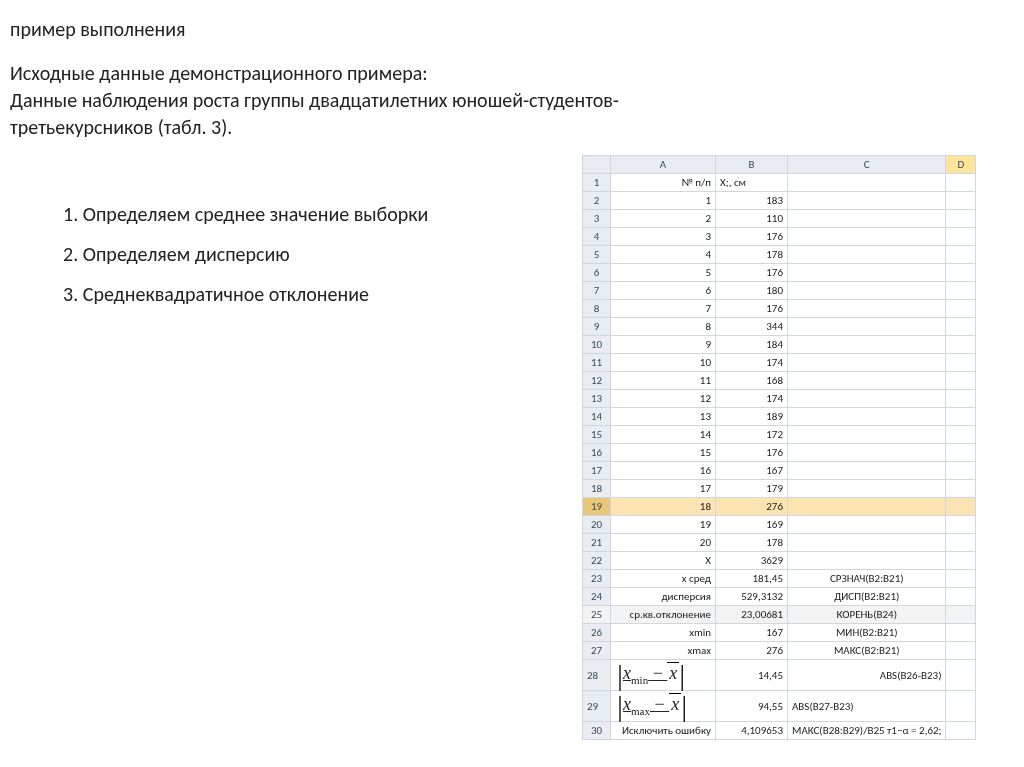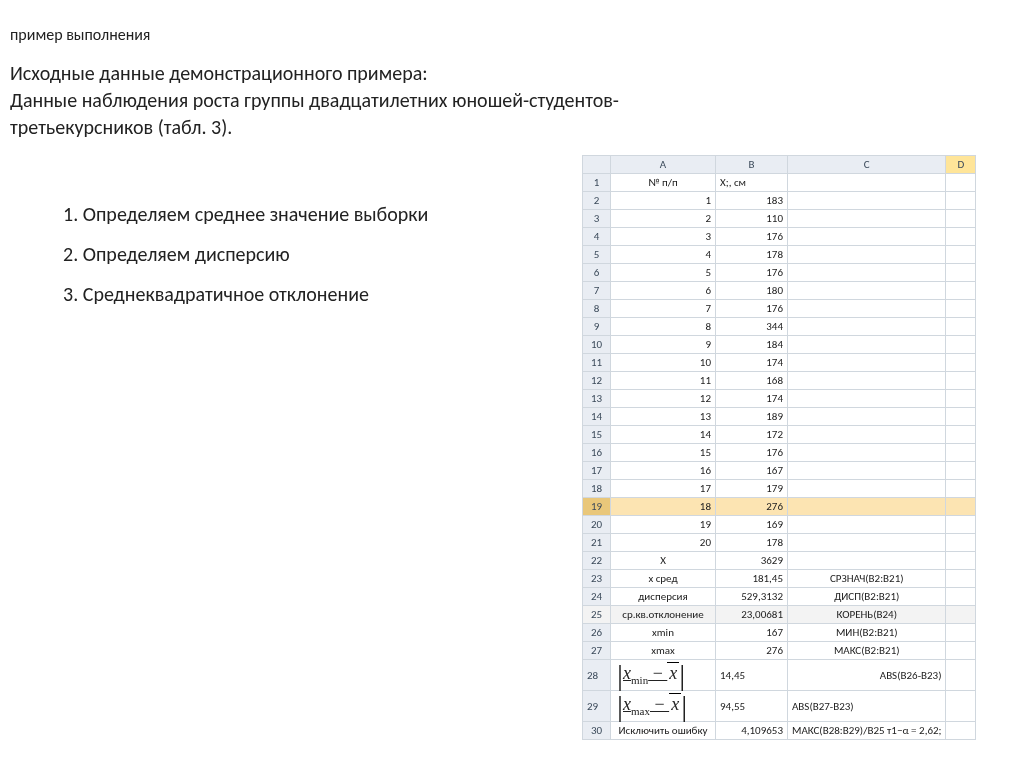--- a/index.html
+++ b/index.html
@@ -8,21 +8,21 @@
     font-family: Calibri, Arial, sans-serif;
     width: 1024px;
     height: 767px;
     overflow: hidden;
     background: #fff;
     font-size: 20px;
     color: #222;
     position: relative;
   }
   .text-block { position: absolute; left: 10px; line-height: 1.35; }
-  .heading  { top: 24px;  font-size: 16px; }
+  .heading  { top: 16px;  font-size: 20px; }
   .para1    { top: 60px; font-size: 20px; max-width: 640px; }
   .list     { top: 168px; font-size: 20px; }
   .list li  { margin: 13px; list-style: none; }
   .list li:before { content: attr(data-prefix) " "; }
 
   
   .sheet {
     position: absolute;
     top: 155px;
     left: 582px;
@@ -43,38 +43,38 @@
     background: #e9edf3;
     font-weight: normal;
     text-align: center;
     color: #3b4a5a;
   }
   .rowhdr { background:#e9edf3; text-align:center; width:28px; color:#3b4a5a;}
   .colA { width: 105px; }
   .colB { width: 72px; text-align: right; }
   .colC { width: 100px; text-align: center; }
   .colD { width: 30px; }
-  .colA.label { text-align: center; }
+  .colA.label { text-align: right; }
   .colA.num   { text-align: right; }
   .hl td { background: #fce4b2; }
   .hl .rowhdr { background: #e9c77a; }
   .grey td { background: #f3f3f3; }
   .formula-cell { height: 46px; position: relative; text-align:left;}
   .abs-box {
     font-family: 'Times New Roman', serif;
     font-size: 18px;
     display: inline-block;
     vertical-align: middle;
     padding: 0 2px;
     text-decoration: underline;
   }
   .abs-box .bar { border-top: 1px solid #000; display:inline-block; padding:0 2px;}
   .abs-box .pipe { display:inline-block; font-size:30px; line-height:30px; vertical-align:middle; font-weight:normal;}
   .abs-box .sub { font-size: 11px; vertical-align: sub; }
-  .bottom-val { text-align: left; vertical-align: bottom; }
+  .bottom-val { text-align: right; vertical-align: bottom; }
   .corner { background:#e9edf3; width:28px; }
   .th-active { background:#ffe599 !important; }
 </style>
 </head>
 <body>
 
 <div class="text-block heading">пример выполнения</div>
 
 <div class="text-block para1">
   <div>Исходные данные демонстрационного примера:</div>

